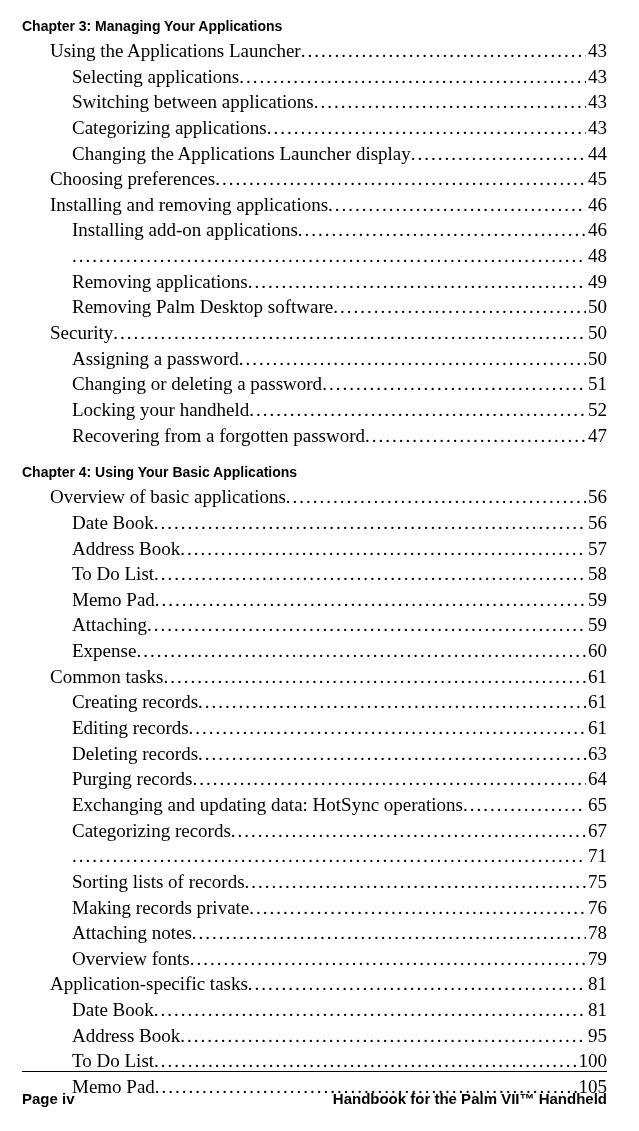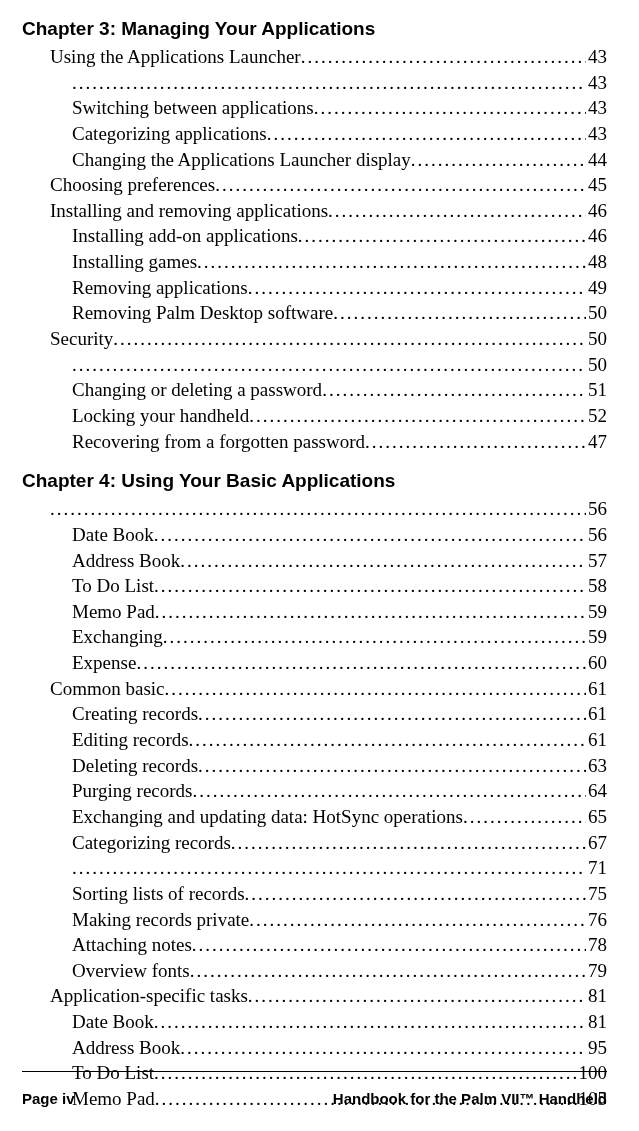--- a/index.html
+++ b/index.html
@@ -8,21 +8,21 @@
       height: 1131px;
       background: #fff;
       font-family: Palatino, "Palatino Linotype", "Book Antiqua", Georgia, serif;
       color: #000;
       padding: 18px 32px 18px 22px;
       position: relative;
     }
     .chapter-title {
       font-family: Arial, Helvetica, sans-serif;
       font-weight: 700;
-      font-size: 19px;
+      font-size: 14px;
       margin-bottom: 4px;
       padding-left: 0;
     }
     .toc-line {
       display: flex;
       align-items: baseline;
       font-size: 19px;
       line-height: 1.35;
       white-space: nowrap;
     }
@@ -56,20 +56,21 @@
 <body>
 
 <div id="content">
     <div class="chapter-title">Chapter 3: Managing Your Applications</div>
     <div class="toc-line indent-1">
       <span class="toc-text">Using the Applications Launcher</span>
       <span class="leader"></span>
       <span class="toc-page">43</span>
     </div>
     <div class="toc-line indent-2">
+      <span class="toc-text">Selecting applications</span>
       <span class="leader"></span>
       <span class="toc-page">43</span>
     </div>
     <div class="toc-line indent-2">
       <span class="toc-text">Switching between applications</span>
       <span class="leader"></span>
       <span class="toc-page">43</span>
     </div>
     <div class="toc-line indent-2">
       <span class="toc-text">Categorizing applications</span>
@@ -90,40 +91,40 @@
       <span class="toc-text">Installing and removing applications</span>
       <span class="leader"></span>
       <span class="toc-page">46</span>
     </div>
     <div class="toc-line indent-2">
       <span class="toc-text">Installing add-on applications</span>
       <span class="leader"></span>
       <span class="toc-page">46</span>
     </div>
     <div class="toc-line indent-2">
-      <span class="toc-text">Installing games</span>
       <span class="leader"></span>
       <span class="toc-page">48</span>
     </div>
     <div class="toc-line indent-2">
       <span class="toc-text">Removing applications</span>
       <span class="leader"></span>
       <span class="toc-page">49</span>
     </div>
     <div class="toc-line indent-2">
       <span class="toc-text">Removing Palm Desktop software</span>
       <span class="leader"></span>
       <span class="toc-page">50</span>
     </div>
     <div class="toc-line indent-1">
       <span class="toc-text">Security</span>
       <span class="leader"></span>
       <span class="toc-page">50</span>
     </div>
     <div class="toc-line indent-2">
+      <span class="toc-text">Assigning a password</span>
       <span class="leader"></span>
       <span class="toc-page">50</span>
     </div>
     <div class="toc-line indent-2">
       <span class="toc-text">Changing or deleting a password</span>
       <span class="leader"></span>
       <span class="toc-page">51</span>
     </div>
     <div class="toc-line indent-2">
       <span class="toc-text">Locking your handheld</span>
@@ -131,20 +132,21 @@
       <span class="toc-page">52</span>
     </div>
     <div class="toc-line indent-2">
       <span class="toc-text">Recovering from a forgotten password</span>
       <span class="leader"></span>
       <span class="toc-page">47</span>
     </div>
     <div class="section-gap"></div>
     <div class="chapter-title">Chapter 4: Using Your Basic Applications</div>
     <div class="toc-line indent-1">
+      <span class="toc-text">Overview of basic applications</span>
       <span class="leader"></span>
       <span class="toc-page">56</span>
     </div>
     <div class="toc-line indent-2">
       <span class="toc-text">Date Book</span>
       <span class="leader"></span>
       <span class="toc-page">56</span>
     </div>
     <div class="toc-line indent-2">
       <span class="toc-text">Address Book</span>
@@ -155,31 +157,31 @@
       <span class="toc-text">To Do List</span>
       <span class="leader"></span>
       <span class="toc-page">58</span>
     </div>
     <div class="toc-line indent-2">
       <span class="toc-text">Memo Pad</span>
       <span class="leader"></span>
       <span class="toc-page">59</span>
     </div>
     <div class="toc-line indent-2">
-      <span class="toc-text">Exchanging</span>
+      <span class="toc-text">Attaching</span>
       <span class="leader"></span>
       <span class="toc-page">59</span>
     </div>
     <div class="toc-line indent-2">
       <span class="toc-text">Expense</span>
       <span class="leader"></span>
       <span class="toc-page">60</span>
     </div>
     <div class="toc-line indent-1">
-      <span class="toc-text">Common basic</span>
+      <span class="toc-text">Common tasks</span>
       <span class="leader"></span>
       <span class="toc-page">61</span>
     </div>
     <div class="toc-line indent-2">
       <span class="toc-text">Creating records</span>
       <span class="leader"></span>
       <span class="toc-page">61</span>
     </div>
     <div class="toc-line indent-2">
       <span class="toc-text">Editing records</span>

